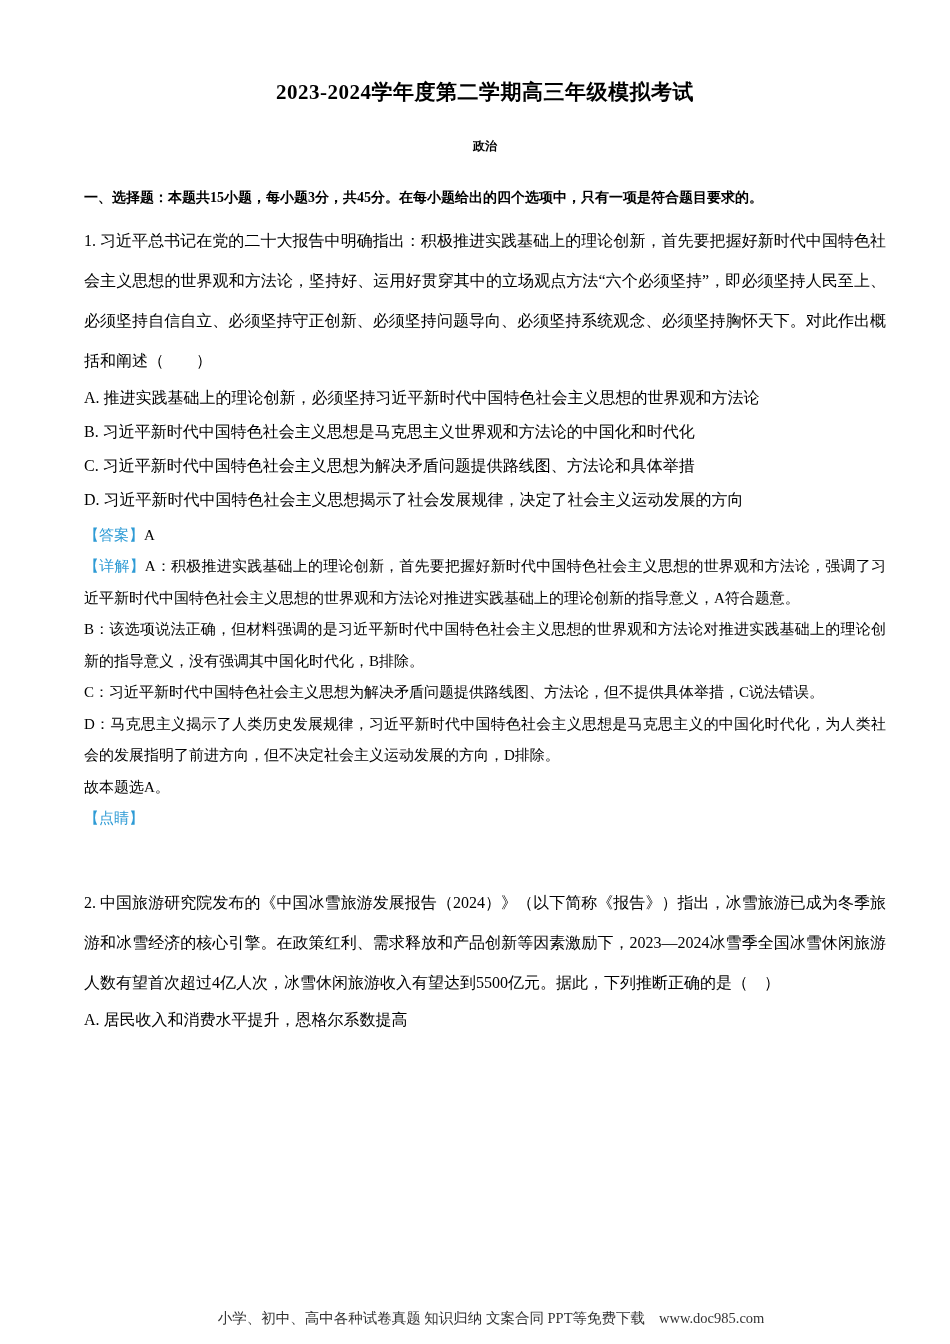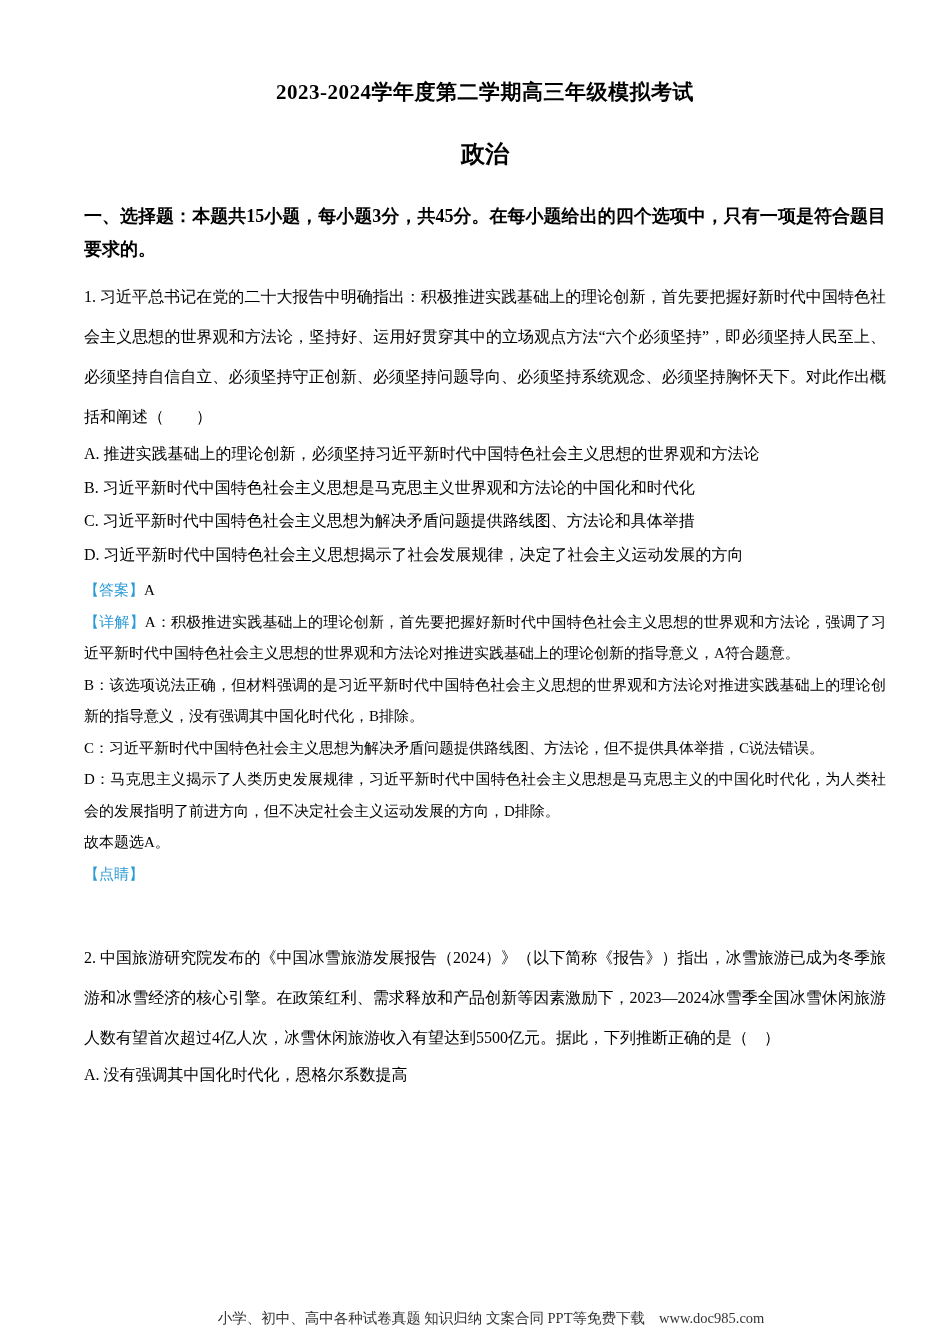--- a/index.html
+++ b/index.html
@@ -17,27 +17,27 @@
     background: #ffffff;
   }
   .doc-title {
     text-align: center;
     font-size: 21px;
     font-weight: bold;
     letter-spacing: 0.5px;
   }
   .doc-subject {
     text-align: center;
-    font-size: 24px;
+    font-size: 12px;
     font-weight: bold;
     margin-top: 32px;
   }
   .section-header {
     margin-top: 30px;
-    font-size: 18px;
+    font-size: 14px;
     font-weight: bold;
     line-height: 1.85;
     text-align: justify;
     font-family: Liberation Serif, serif;
   }
   .stem {
     font-size: 16px;
     line-height: 2.5;
     text-align: justify;
   }
@@ -99,20 +99,20 @@
     <p class="body-para">D：马克思主义揭示了人类历史发展规律，习近平新时代中国特色社会主义思想是马克思主义的中国化时代化，为人类社会的发展指明了前进方向，但不决定社会主义运动发展的方向，D排除。</p>
     <p class="body-para">故本题选A。</p>
 
     <p class="body-para">
       <span class="tag">【点睛】</span>
     </p>
   </div>
 
   <div class="q2-block">
     <p class="stem">2. 中国旅游研究院发布的《中国冰雪旅游发展报告（2024）》（以下简称《报告》）指出，冰雪旅游已成为冬季旅游和冰雪经济的核心引擎。在政策红利、需求释放和产品创新等因素激励下，2023—2024冰雪季全国冰雪休闲旅游人数有望首次超过4亿人次，冰雪休闲旅游收入有望达到5500亿元。据此，下列推断正确的是（　）</p>
-    <p class="opt">A. 没有强调其中国化时代化，恩格尔系数提高</p>
+    <p class="opt">A. 居民收入和消费水平提升，恩格尔系数提高</p>
   </div>
 
   <div class="footer">
     <span>小学、初中、高中各种试卷真题  知识归纳  文案合同  PPT等免费下载</span><span class="sep"></span><a href="#">www.doc985.com</a>
   </div>
 
 </div>
 
 </body></html>

